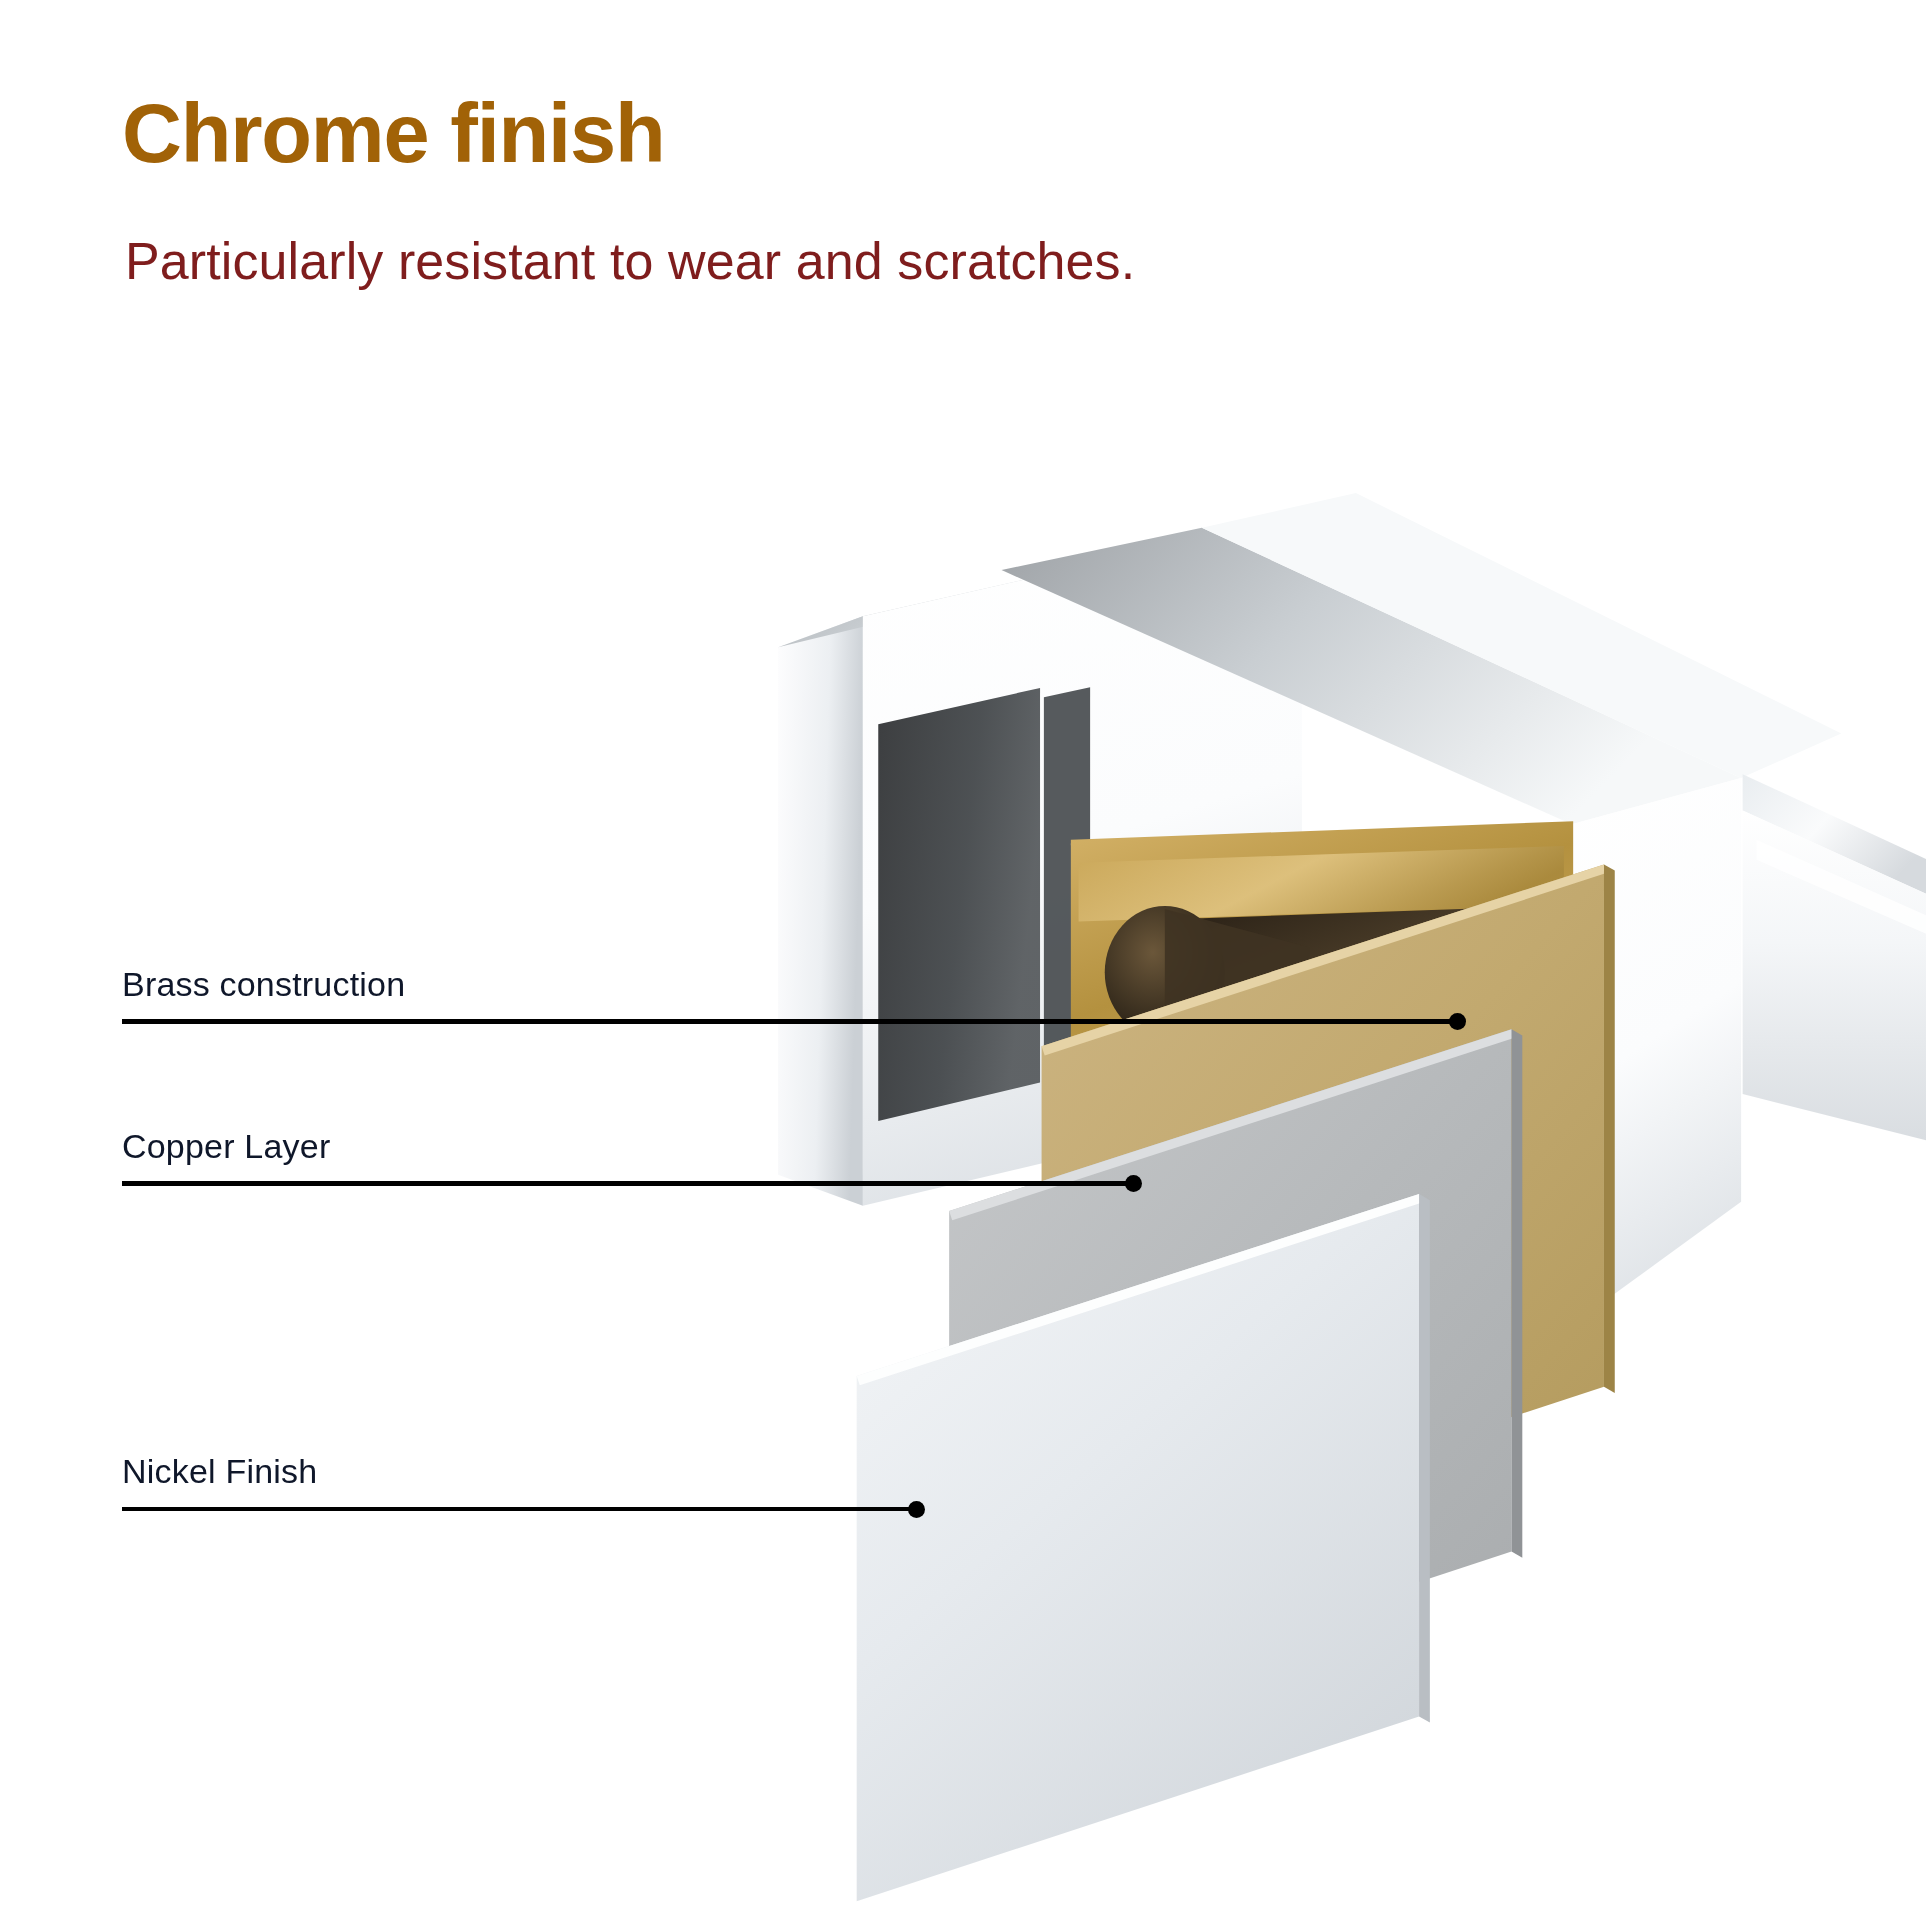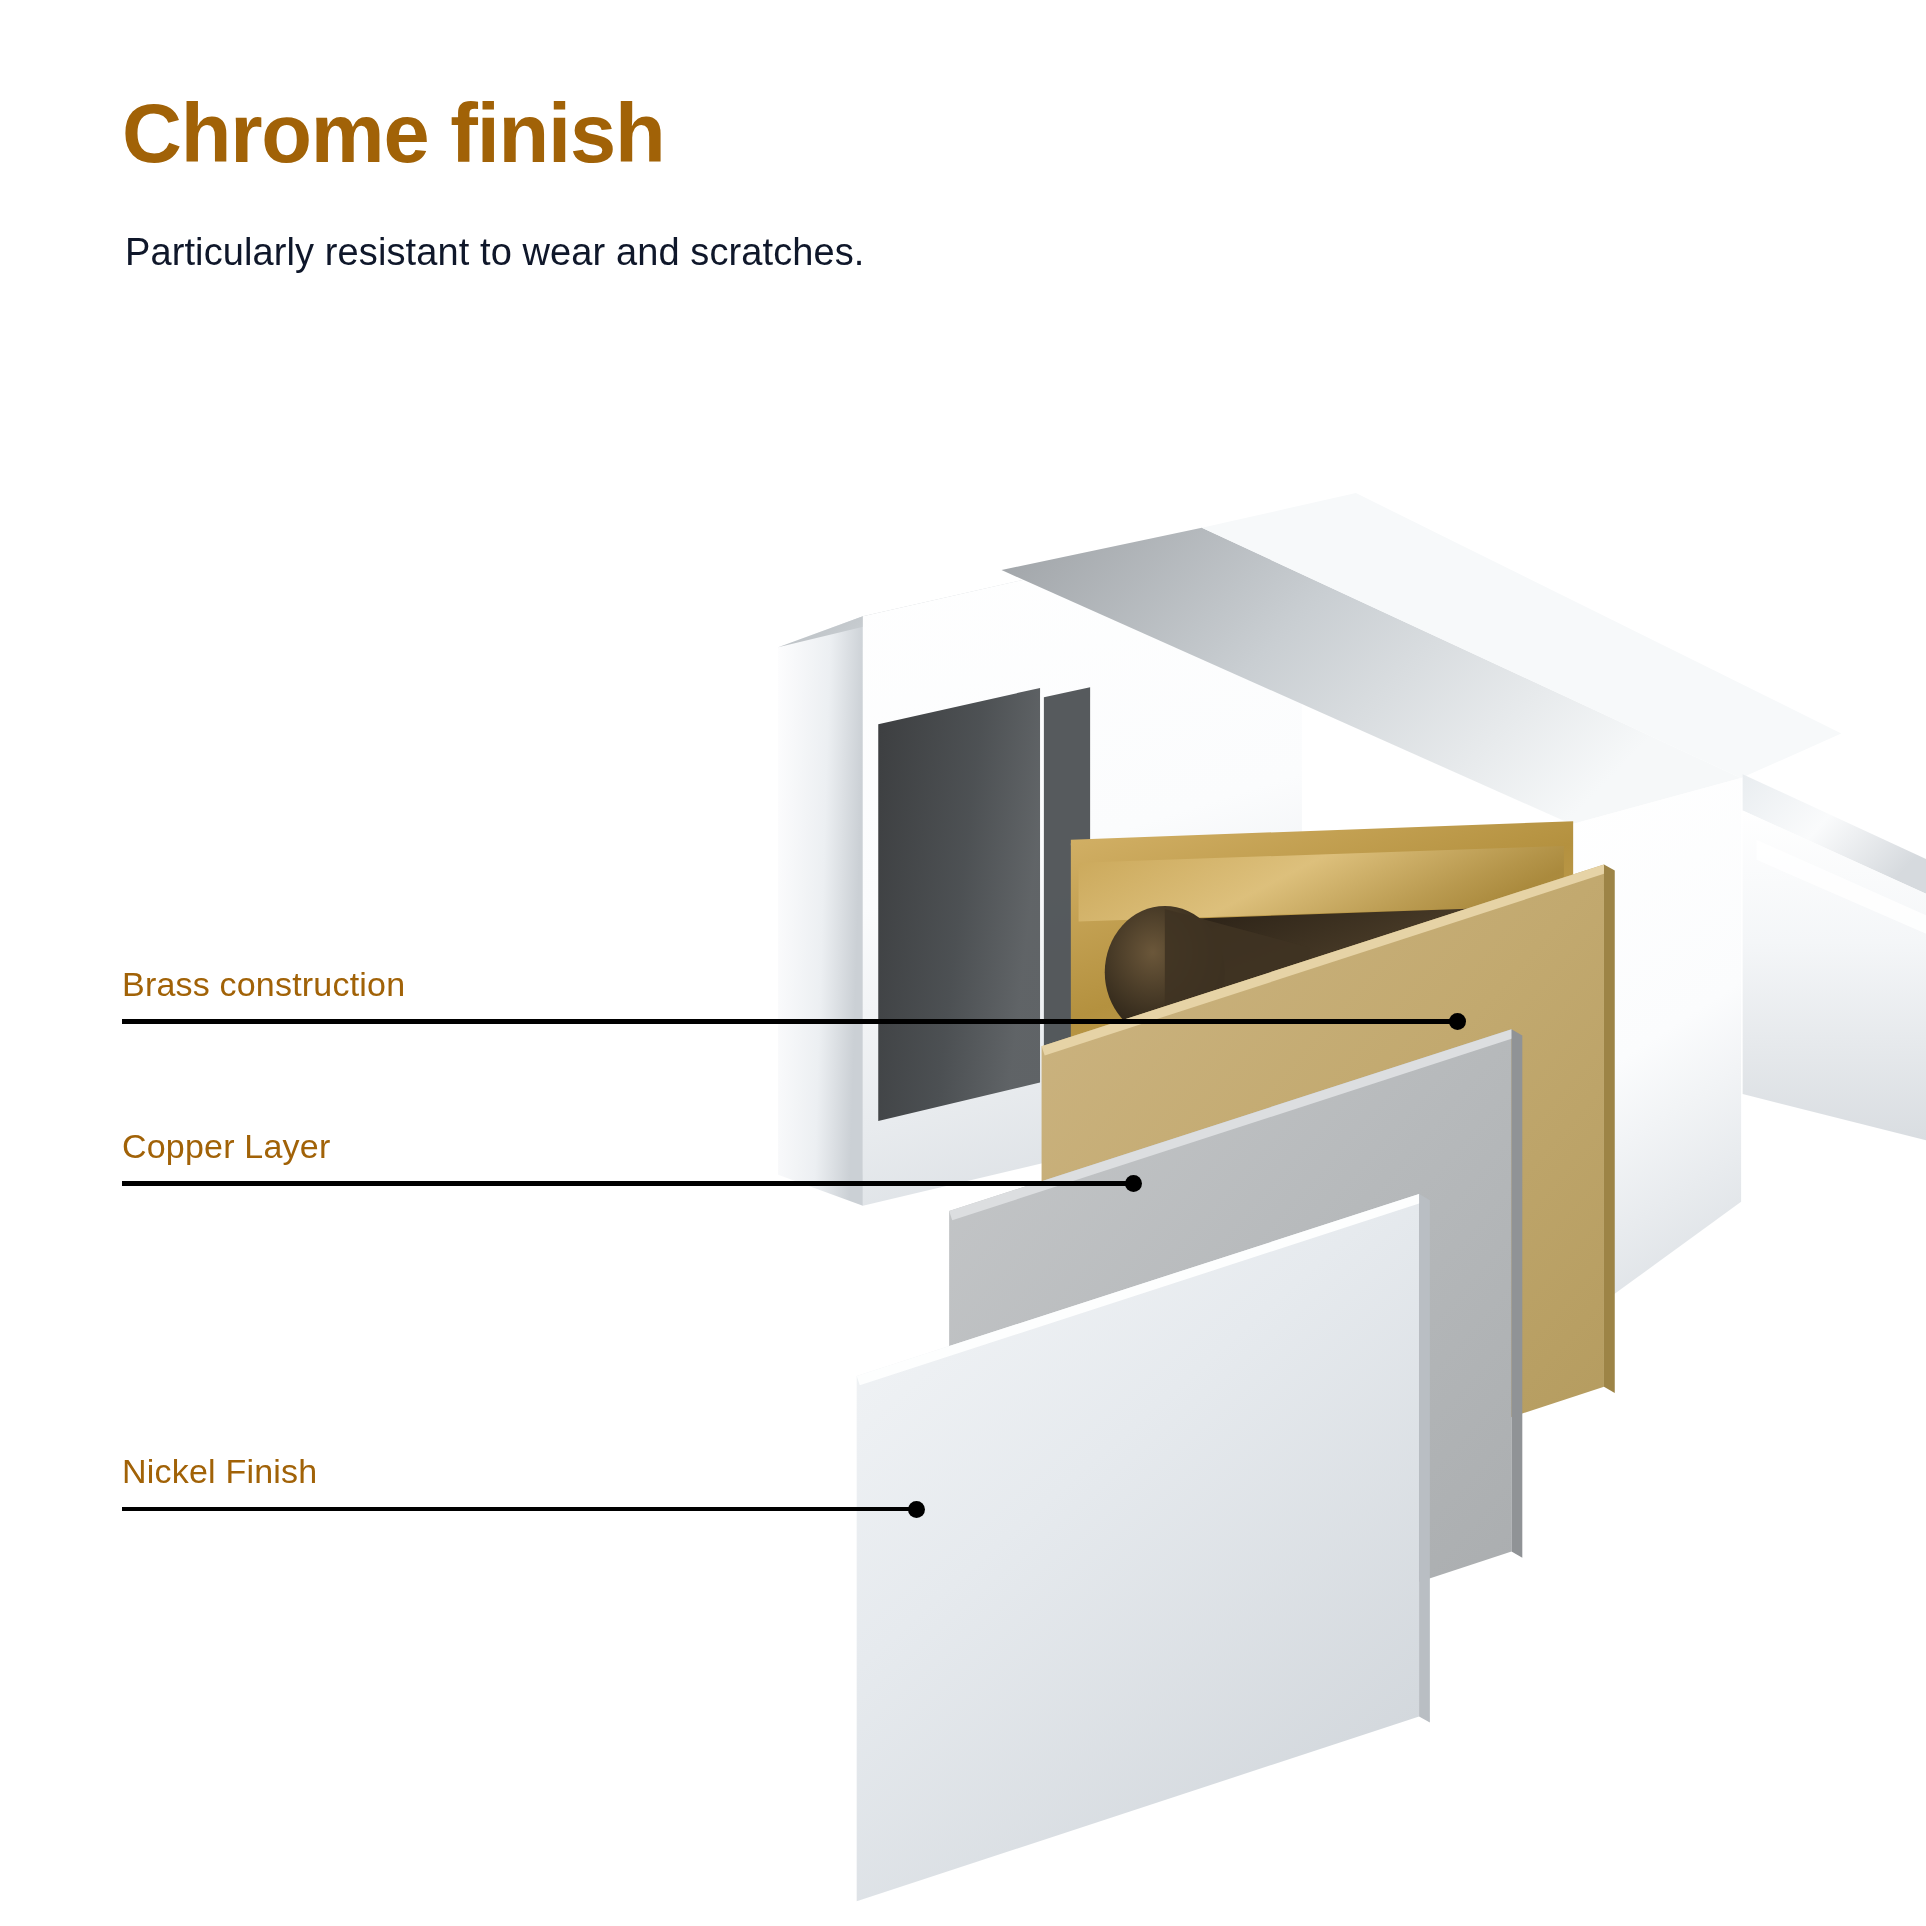--- a/index.html
+++ b/index.html
@@ -10,38 +10,38 @@
   .page{position:absolute;inset:0;background:#ffffff;}
 
   
   #title{
     position:absolute;left:122px;top:92px;
     font-size:83px;font-weight:700;letter-spacing:-1.2px;
     color:#a16207;line-height:1;white-space:nowrap;
   }
   #subtitle{
     position:absolute;left:125px;top:231px;
-    font-size:38px;font-weight:400;color:#0f172a;
+    font-size:52px;font-weight:400;color:#7f1d1d;
     letter-spacing:0.1px;white-space:nowrap;
   }
 
   
   #badge{position:absolute;left:108px;top:304px;width:416px;height:262px;}
   #badge svg{position:absolute;left:0;top:0;width:416px;height:262px;overflow:visible;}
   .num24{font-family:"Liberation Sans",sans-serif;font-weight:700;font-size:190px;fill:#1f5182;}
   .hourstxt{font-family:"Liberation Sans",sans-serif;font-weight:500;font-size:60px;
             letter-spacing:13px;fill:#1f5182;}
   .acidtxt{font-family:"Liberation Sans",sans-serif;font-weight:700;font-style:italic;
            font-size:36px;fill:#c2265c;letter-spacing:-.4px;}
 
   
   .callout{position:absolute;}
   .callout .ctext{
     position:absolute;left:0;bottom:20px;
-    font-size:34px;color:#a16207;white-space:nowrap;letter-spacing:0.2px;
+    font-size:34px;color:#0f172a;white-space:nowrap;letter-spacing:0.2px;
   }
   .callout .crule{position:absolute;left:0;bottom:0;height:4.6px;background:#000;}
   .callout .cdot{position:absolute;bottom:-6.2px;width:17px;height:17px;border-radius:50%;background:#000;}
 
   
   #product{position:absolute;left:0;top:0;width:1926px;height:1926px;pointer-events:none;}
   #product svg{position:absolute;left:0;top:0;width:1926px;height:1926px;}
 </style>
 </head>
 <body>

